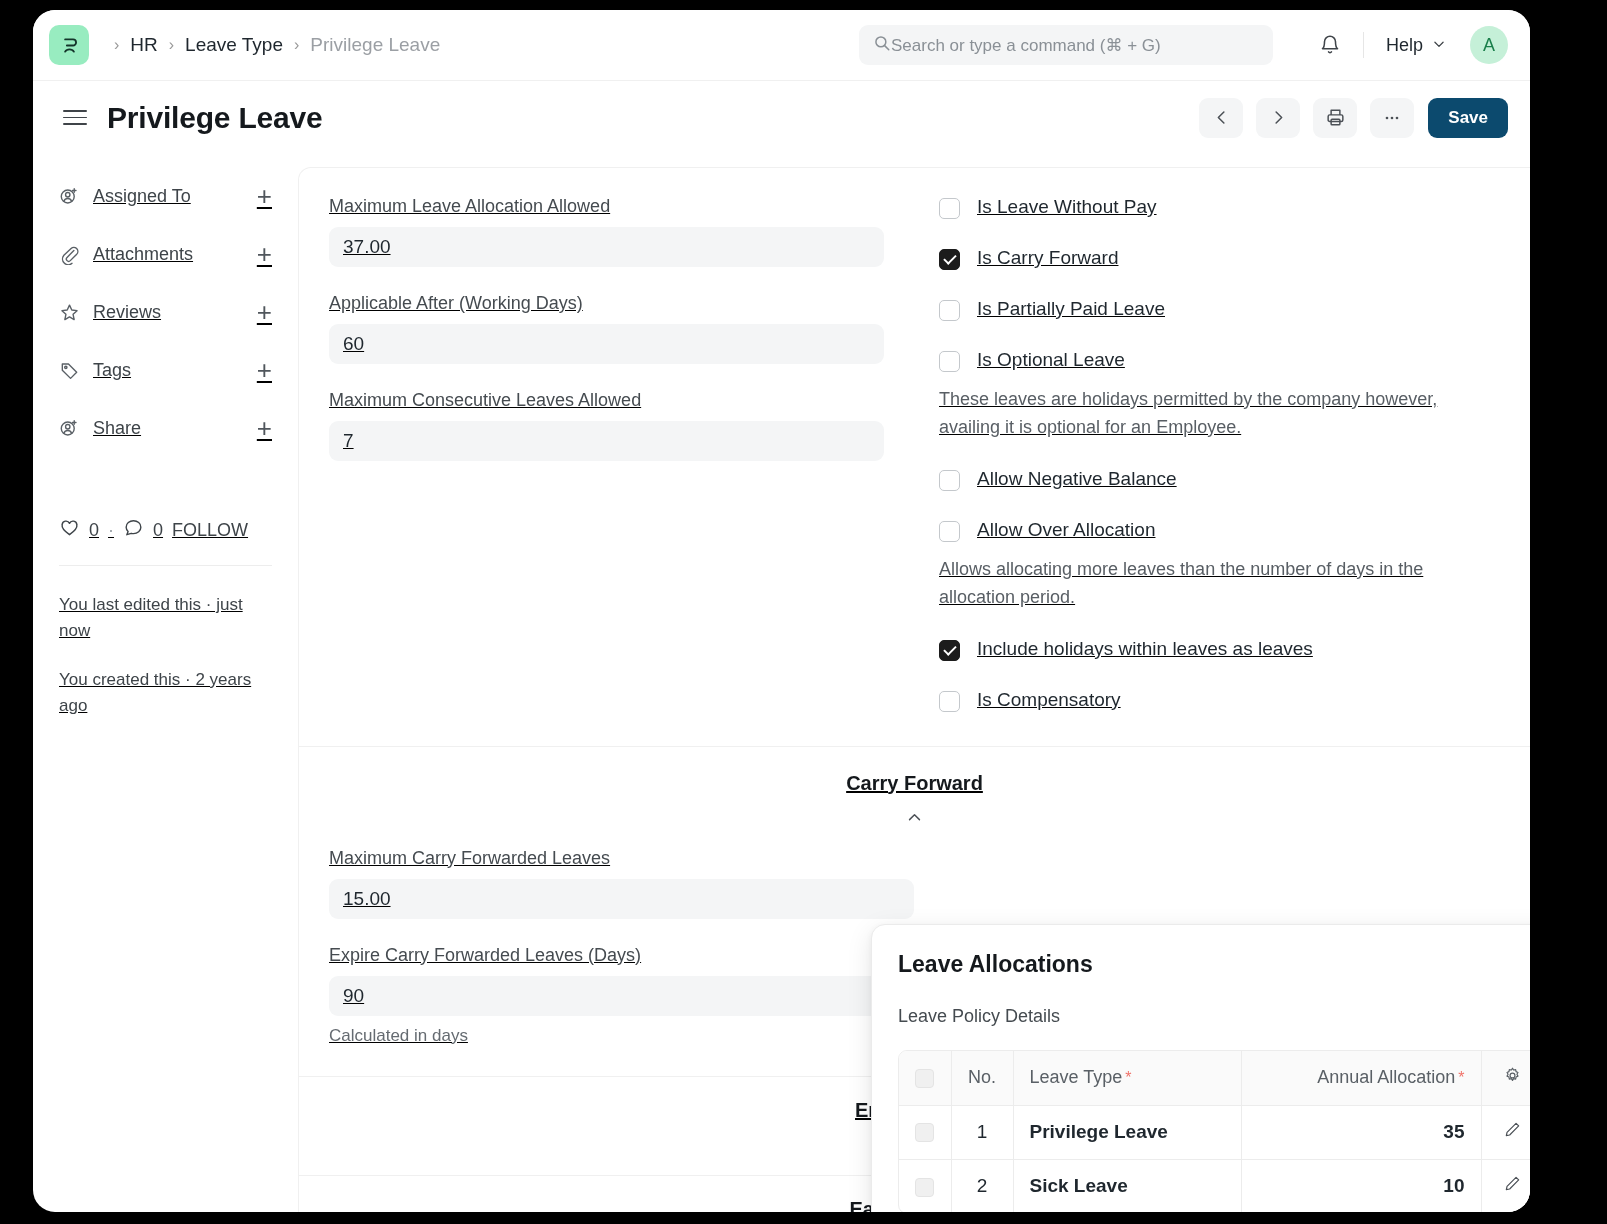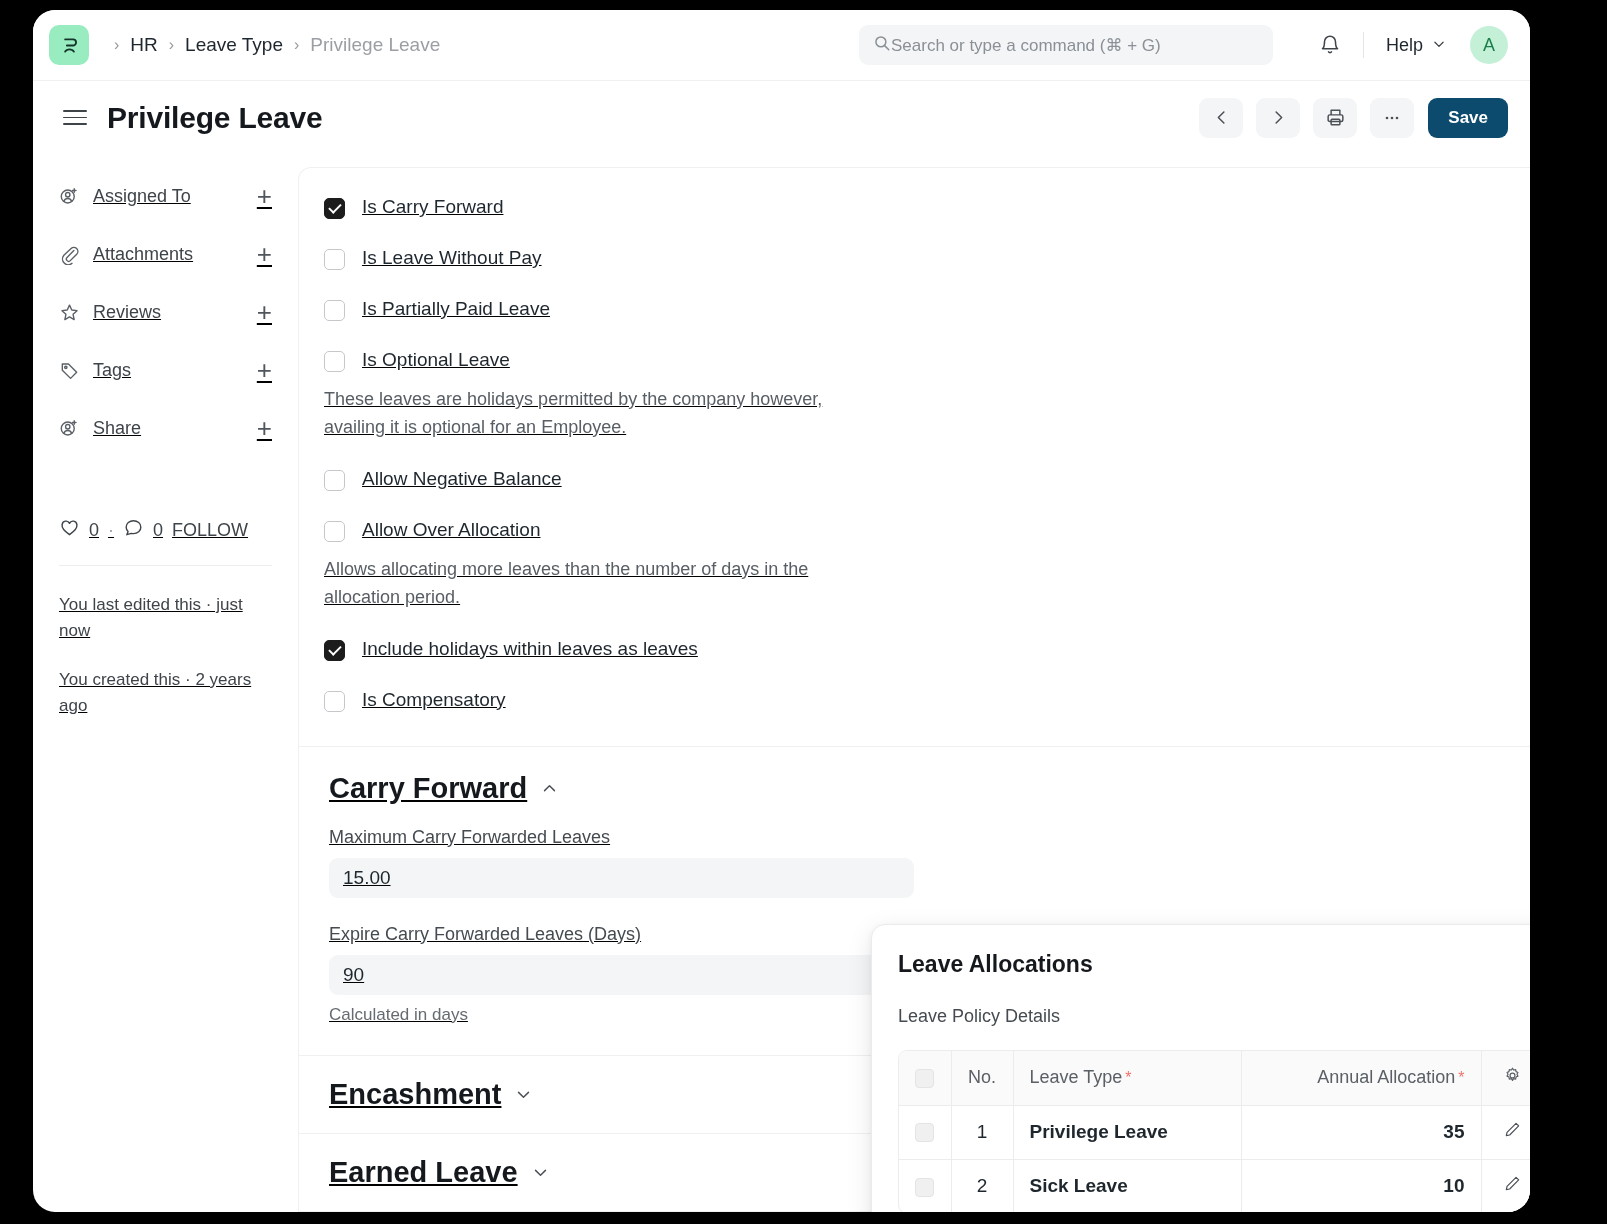--- a/index.html
+++ b/index.html
@@ -155,22 +155,22 @@
   .cbdesc { font-size:18px; color:#585e64; line-height:1.55; margin: -14px 0 26px 0; max-width: 545px; }
 
   
   .sec {
     padding: 25px 30px 0 30px;
     border-bottom: 1px solid #f0f0f0;
   }
   .sec.compact { padding: 22px 30px 22px 30px; }
   .sec-title {
     display:flex; align-items:center; gap: 14px;
-    font-size:29px; font-weight:700; color:#15191d;
-    margin-bottom: 22px; cursor:pointer;
+    font-size:20px; font-weight:700; color:#15191d;
+    margin-bottom: 22px; cursor:pointer;flex-direction:column;
   }
   .sec.compact .sec-title { margin-bottom:0; }
   .chev { color:#4b5056; display:flex; }
 
   
   .popup {
     position:absolute;
     left: 838px; top: 770px;
     width: 700px;
     background:#fff;
@@ -382,31 +382,45 @@
       <div class="hr"></div>
 
       <div class="meta">You last edited this · just now</div>
       <div class="meta">You created this · 2 years ago</div>
     </div>
 
     <div class="formcard">
 
       <div class="section-cols">
 
+        <div class="col-left">
+          <div class="field">
+            <label>Maximum Leave Allocation Allowed</label>
+            <div class="input">37.00</div>
+          </div>
+          <div class="field">
+            <label>Applicable After (Working Days)</label>
+            <div class="input">60</div>
+          </div>
+          <div class="field">
+            <label>Maximum Consecutive Leaves Allowed</label>
+            <div class="input">7</div>
+          </div>
+        </div>
 
         <div class="col-right">
+
+          <div class="cbrow">
+            <span class="cb"></span>
+            <span class="cblabel">Is Leave Without Pay</span>
+          </div>
 
           <div class="cbrow">
             <span class="cb on"></span>
             <span class="cblabel">Is Carry Forward</span>
-          </div>
-
-          <div class="cbrow">
-            <span class="cb"></span>
-            <span class="cblabel">Is Leave Without Pay</span>
           </div>
 
           <div class="cbrow">
             <span class="cb"></span>
             <span class="cblabel">Is Partially Paid Leave</span>
           </div>
 
           <div class="cbrow">
             <span class="cb"></span>
             <span class="cblabel">Is Optional Leave</span>

